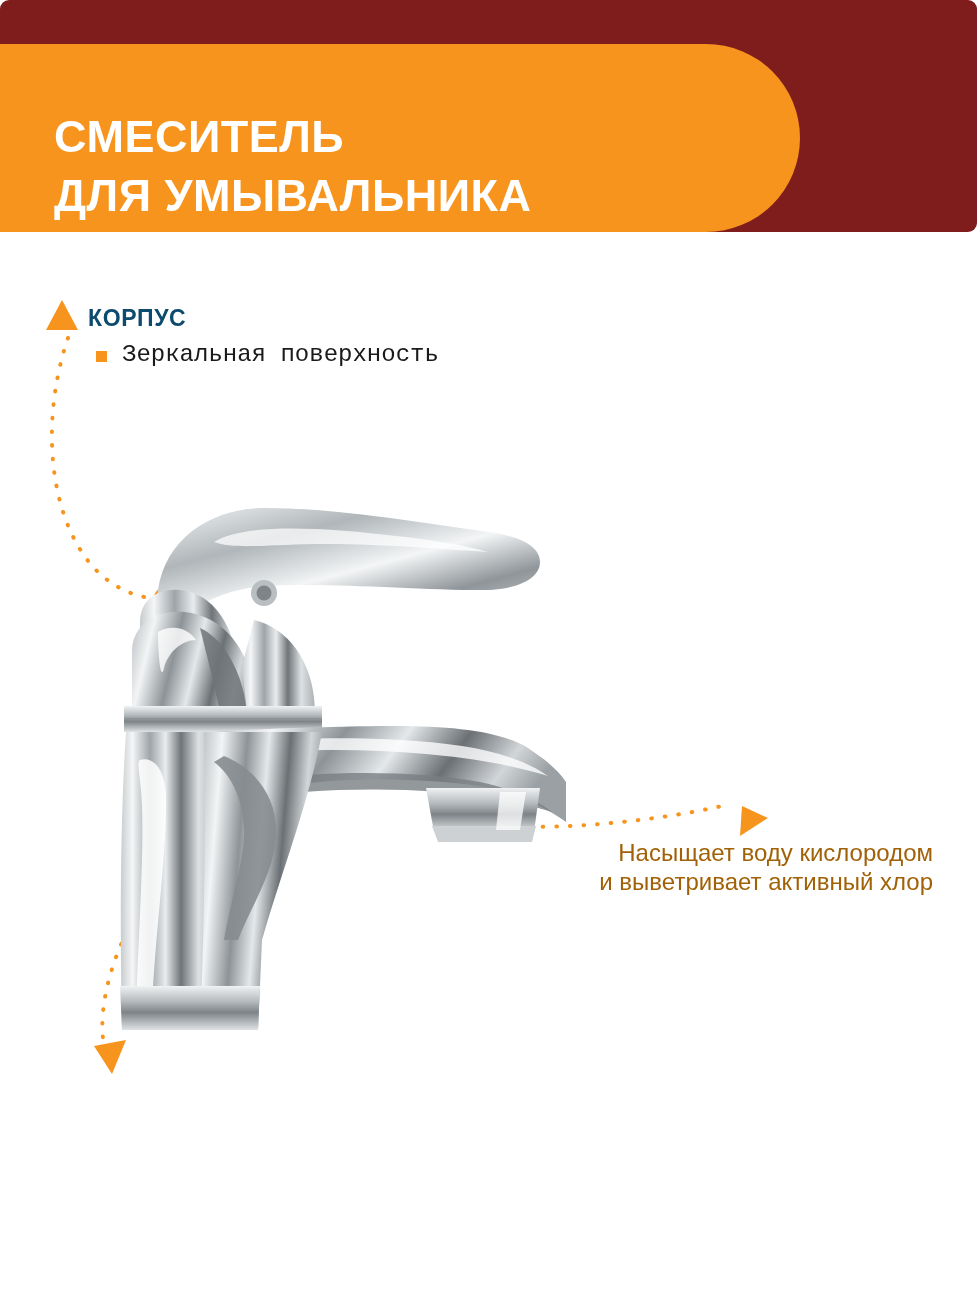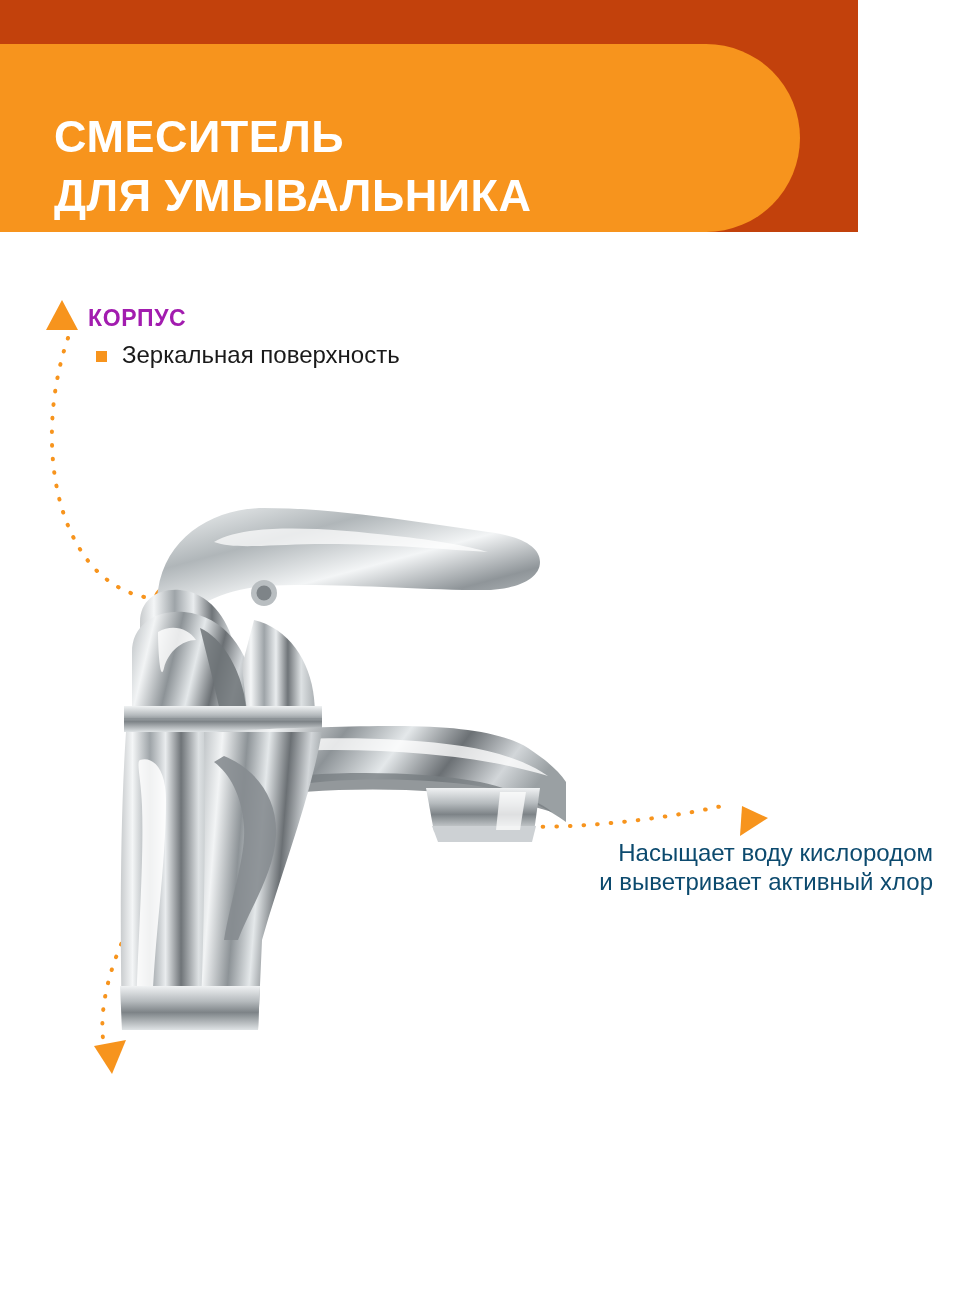--- a/index.html
+++ b/index.html
@@ -13,23 +13,24 @@
     font-family: "Liberation Sans", sans-serif;
     overflow: hidden;
     position: relative;
   }
 
   
   .header-band {
     position: absolute;
     left: 0;
     top: 0;
-    width: 858px;
+    width: 977px;
     height: 232px;
-    background: #c2410c;
+    background: #7f1d1d;
+    border-radius: 9px;
   }
   .header-pill {
     position: absolute;
     left: -40px;
     top: 44px;
     width: 840px;
     height: 188px;
     background: #f7941d;
     border-top-right-radius: 94px;
     border-bottom-right-radius: 94px;
@@ -46,45 +47,46 @@
     letter-spacing: 0.5px;
     text-transform: uppercase;
     white-space: pre-line;
   }
 
   
   .callout {
     position: absolute;
   }
   .callout-title {
-    color: #a21caf;
+    color: #0c4a6e;
     font-size: 23px;
     font-weight: bold;
     letter-spacing: 0.6px;
     text-transform: uppercase;
     margin: 0 0 8px 0;
   }
   .callout-body {
-    color: #0c4a6e;
+    color: #a16207;
     font-size: 24px;
     line-height: 1.22;
     white-space: pre-line;
   }
 
   
   #callout-corpus {
     left: 88px;
     top: 305px;
     width: 430px;
   }
   #callout-corpus .callout-title { margin-left: 0; }
   .bullet-list {
     list-style: none;
     margin: 7px 0 0 0;
     padding: 0;
+    font-family: Liberation Mono, monospace;
   }
   .bullet-list li {
     position: relative;
     padding-left: 34px;
     margin-bottom: 6px;
     color: #1a1a1a;
     font-size: 24px;
     line-height: 1.22;
     white-space: pre-line;
   }

